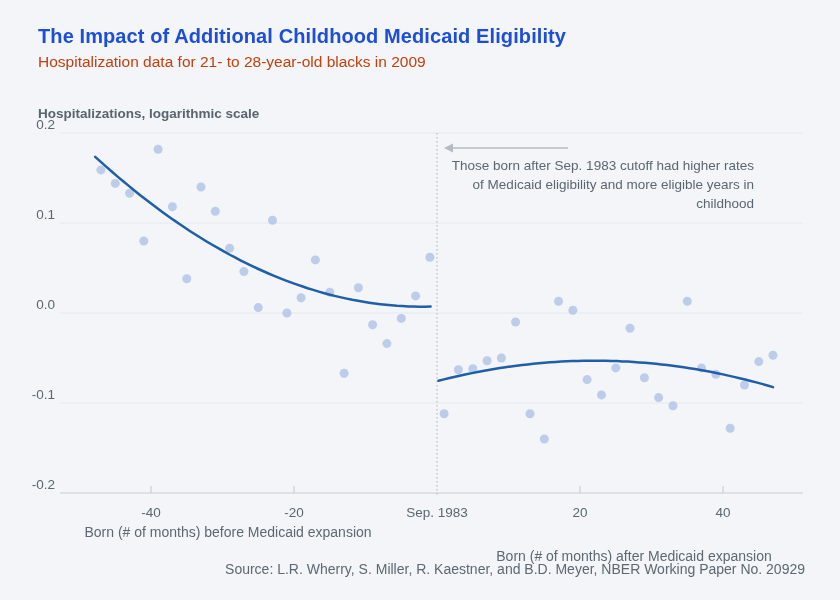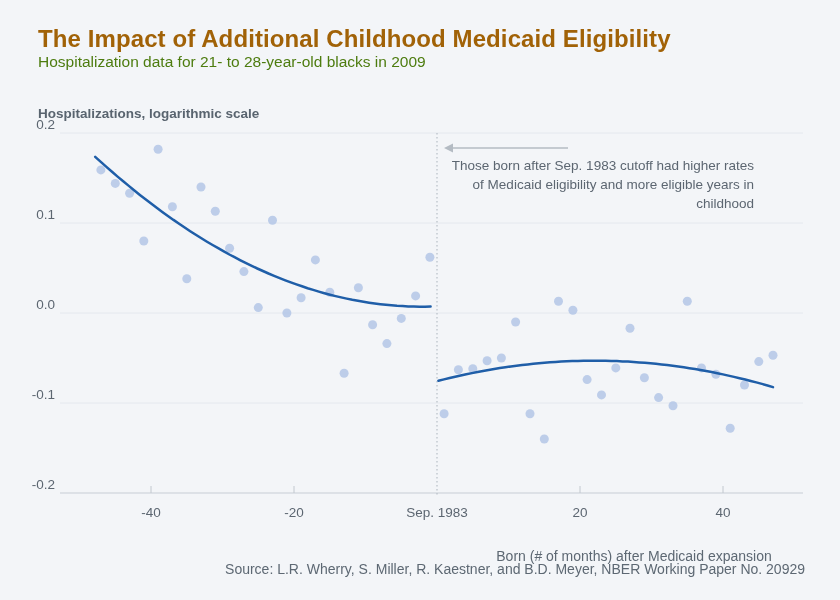--- a/index.html
+++ b/index.html
@@ -6,25 +6,25 @@
   body {
     width: 840px; height: 600px; overflow: hidden;
     background: #f3f5f8;
     font-family: "Liberation Sans", "DejaVu Sans", sans-serif;
     position: relative;
   }
   .stage { position: absolute; inset: 0; width: 840px; height: 600px; }
   #chart-svg { position: absolute; left: 0; top: 0; width: 840px; height: 600px; }
   .chart-title {
     position: absolute; left: 38px; top: 25px;
-    font-size: 24px; font-weight: bold; color: #a16207; letter-spacing: 0.1px;
+    font-size: 20px; font-weight: bold; color: #1d4ed8; letter-spacing: 0.1px;
   }
   .chart-subtitle {
     position: absolute; left: 38px; top: 53px;
-    font-size: 15.5px; color: #4d7c0f;
+    font-size: 15.5px; color: #c2410c;
   }
   .y-axis-title {
     position: absolute; left: 38px; top: 106px;
     font-size: 13.5px; color: #59646f; font-weight: bold;
   }
   .annotation {
     position: absolute; left: 448px; top: 156px; width: 306px;
     font-size: 13.5px; line-height: 19px; color: #5c6671; text-align: right;
   }
   .x-label { position: absolute; top: 524px; font-size: 14px; color: #5d6873; transform: translateX(-50%); white-space: nowrap; }
@@ -110,15 +110,16 @@
       <circle cx="744.5" cy="385.0" r="4.5" fill="#b3c6e6" fill-opacity="0.85"></circle>
       <circle cx="758.8" cy="361.6" r="4.5" fill="#b3c6e6" fill-opacity="0.85"></circle>
       <circle cx="773.0" cy="355.3" r="4.5" fill="#b3c6e6" fill-opacity="0.85"></circle>
       <path d="M95.2 156.8 L100.8 161.9 L106.4 166.9 L112.0 171.8 L117.6 176.6 L123.2 181.3 L128.8 185.9 L134.4 190.5 L139.9 194.9 L145.5 199.3 L151.1 203.6 L156.7 207.8 L162.3 211.9 L167.9 215.9 L173.5 219.9 L179.1 223.7 L184.7 227.5 L190.2 231.2 L195.8 234.8 L201.4 238.3 L207.0 241.7 L212.6 245.0 L218.2 248.2 L223.8 251.4 L229.4 254.5 L235.0 257.4 L240.5 260.3 L246.1 263.1 L251.7 265.8 L257.3 268.5 L262.9 271.0 L268.5 273.5 L274.1 275.8 L279.7 278.1 L285.3 280.3 L290.8 282.4 L296.4 284.4 L302.0 286.3 L307.6 288.2 L313.2 289.9 L318.8 291.6 L324.4 293.2 L330.0 294.7 L335.6 296.1 L341.1 297.4 L346.7 298.6 L352.3 299.8 L357.9 300.8 L363.5 301.8 L369.1 302.7 L374.7 303.5 L380.3 304.2 L385.9 304.8 L391.4 305.3 L397.0 305.8 L402.6 306.1 L408.2 306.4 L413.8 306.6 L419.4 306.7 L425.0 306.7 L430.6 306.6" fill="none" stroke="#1f5ea8" stroke-width="2.5" stroke-linecap="round"></path>
       <path d="M438.4 380.8 L444.0 379.4 L449.6 378.0 L455.2 376.7 L460.7 375.5 L466.3 374.3 L471.9 373.1 L477.5 372.0 L483.0 370.9 L488.6 369.9 L494.2 369.0 L499.8 368.1 L505.4 367.2 L510.9 366.5 L516.5 365.7 L522.1 365.0 L527.7 364.4 L533.2 363.8 L538.8 363.2 L544.4 362.8 L550.0 362.3 L555.5 361.9 L561.1 361.6 L566.7 361.3 L572.3 361.1 L577.9 360.9 L583.4 360.8 L589.0 360.7 L594.6 360.7 L600.2 360.7 L605.7 360.8 L611.3 360.9 L616.9 361.1 L622.5 361.4 L628.0 361.6 L633.6 362.0 L639.2 362.4 L644.8 362.8 L650.4 363.3 L655.9 363.8 L661.5 364.4 L667.1 365.1 L672.7 365.8 L678.2 366.5 L683.8 367.3 L689.4 368.2 L695.0 369.1 L700.5 370.0 L706.1 371.0 L711.7 372.1 L717.3 373.2 L722.9 374.4 L728.4 375.6 L734.0 376.9 L739.6 378.2 L745.2 379.5 L750.7 381.0 L756.3 382.4 L761.9 383.9 L767.5 385.5 L773.0 387.1" fill="none" stroke="#1f5ea8" stroke-width="2.5" stroke-linecap="round"></path>
     </svg>
   <div class="chart-title">The Impact of Additional Childhood Medicaid Eligibility</div>
   <div class="chart-subtitle">Hospitalization data for 21- to 28-year-old blacks in 2009</div>
   <div class="y-axis-title">Hospitalizations, logarithmic scale</div>
   <div class="annotation">Those born after Sep. 1983 cutoff had higher rates of Medicaid eligibility and more eligible years in childhood</div>
+  <div class="x-label before">Born (# of months) before Medicaid expansion</div>
   <div class="x-label after">Born (# of months) after Medicaid expansion</div>
   <div class="source-line">Source: L.R. Wherry, S. Miller, R. Kaestner, and B.D. Meyer, NBER Working Paper No. 20929</div>
 </div>
 
 </body></html>

